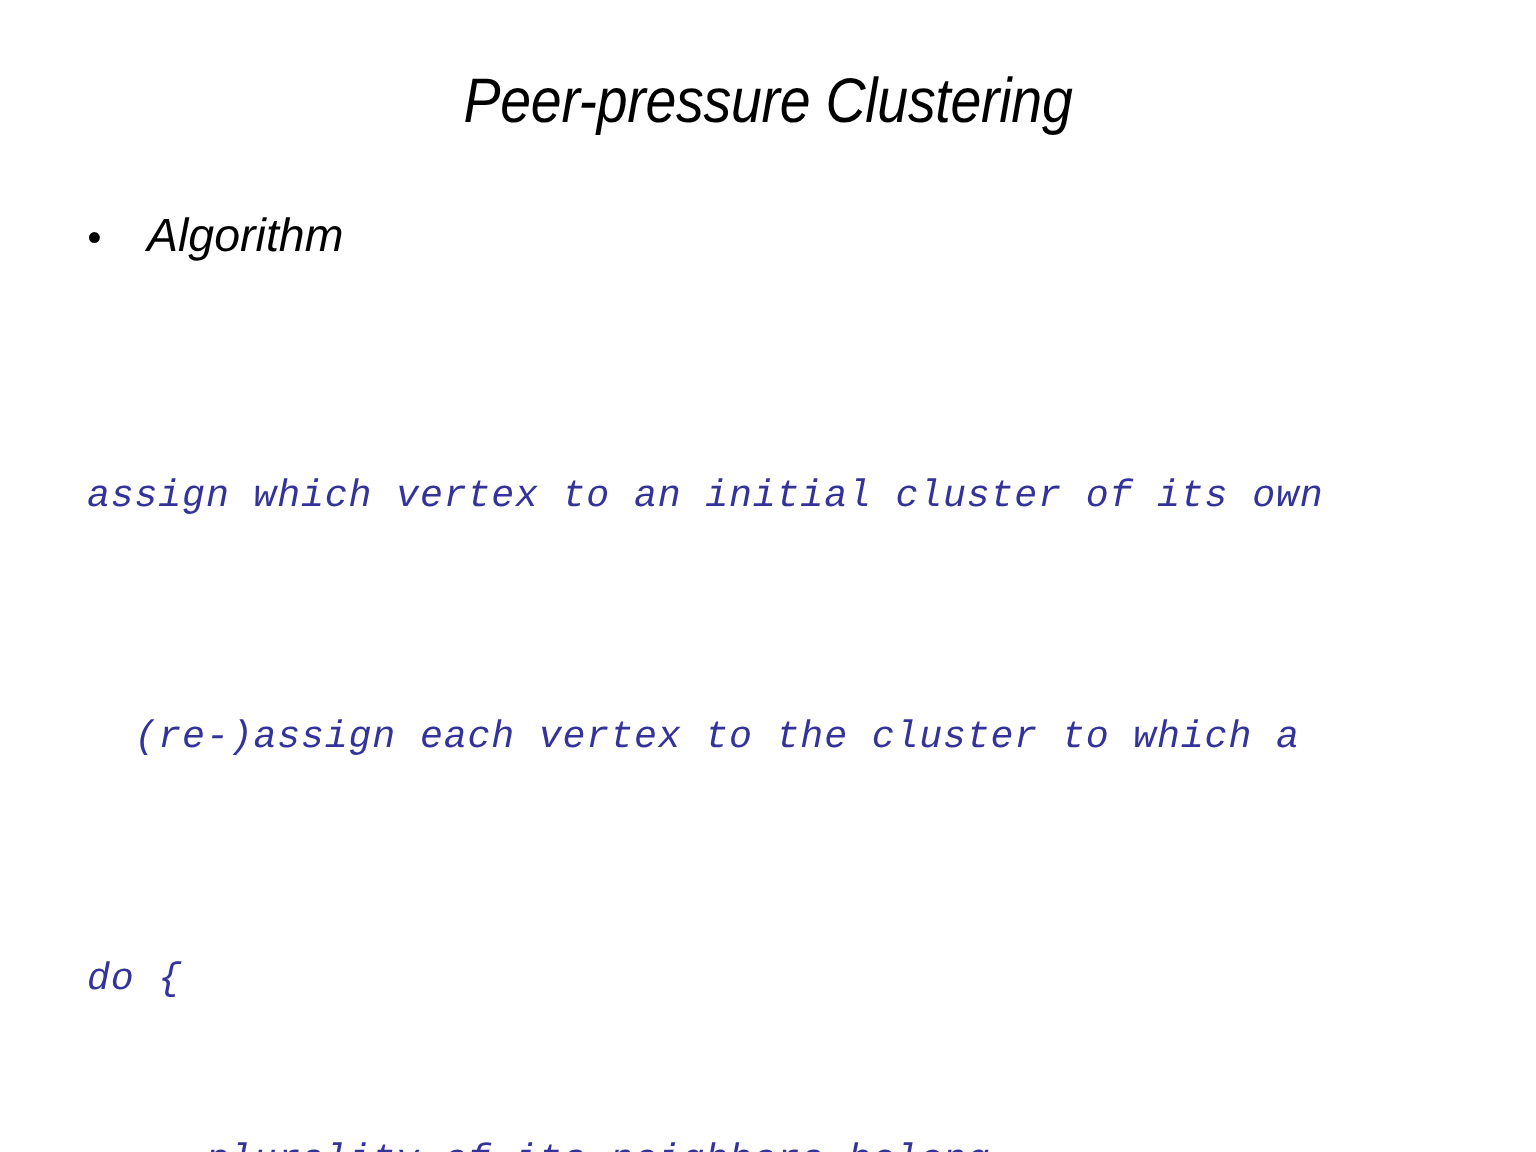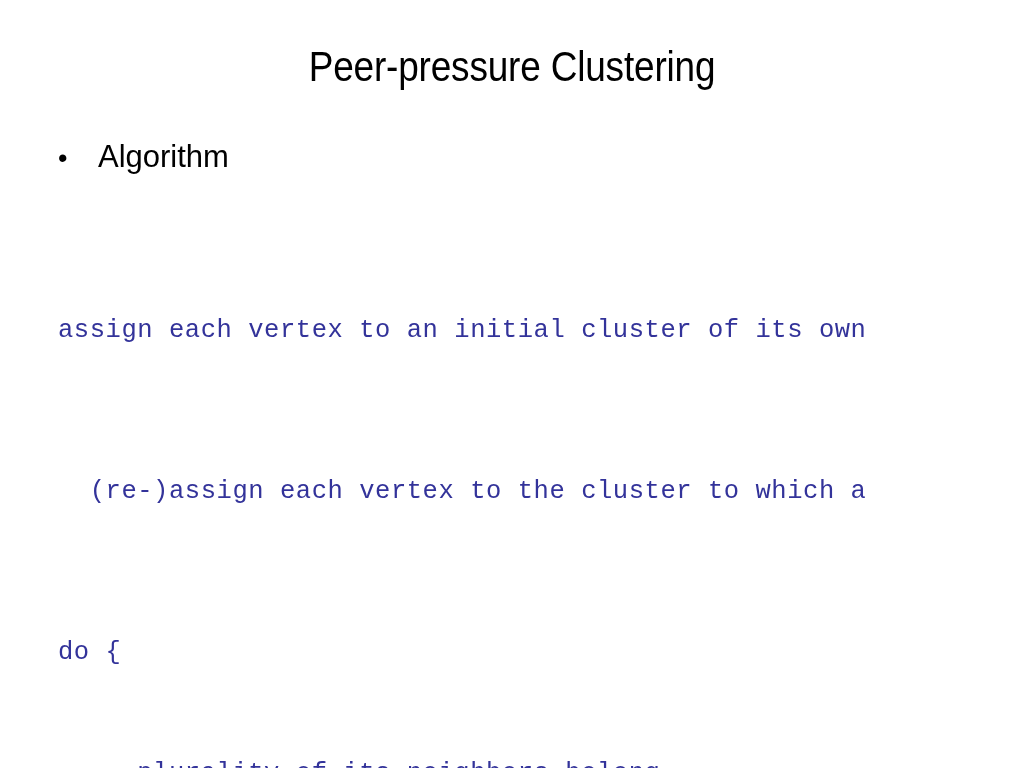--- a/index.html
+++ b/index.html
@@ -12,20 +12,21 @@
     background: #ffffff;
     font-family: "Liberation Sans", sans-serif;
     overflow: hidden;
   }
 
   #slide {
     position: relative;
     width: 1024px;
     height: 768px;
     background: #ffffff;
+    font-style: italic;
   }
 
   
   #slide-title {
     position: absolute;
     top: 44px;
     left: 0;
     width: 1024px;
     text-align: center;
     font-family: "Liberation Sans", sans-serif;
@@ -97,21 +98,21 @@
 
   <div id="slide-body">
 
     <div class="bullet-row">
       <span class="bullet-glyph">•</span>
       <span class="bullet-label">Algorithm</span>
     </div>
 
     <div id="code-block">
 
-      <span class="code-line">assign each vertex to an initial cluster of its own</span>
+      <span class="code-line">assign which vertex to an initial cluster of its own</span>
 
       <span class="code-line">  (re-)assign each vertex to the cluster to which a</span>
 
       <span class="code-line">do {</span>
       <span class="code-cont">     plurality of its neighbors belong</span>
 
       
       
 
       

